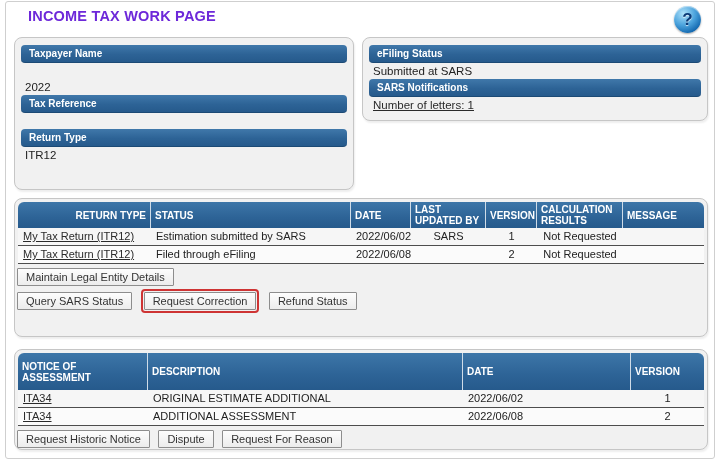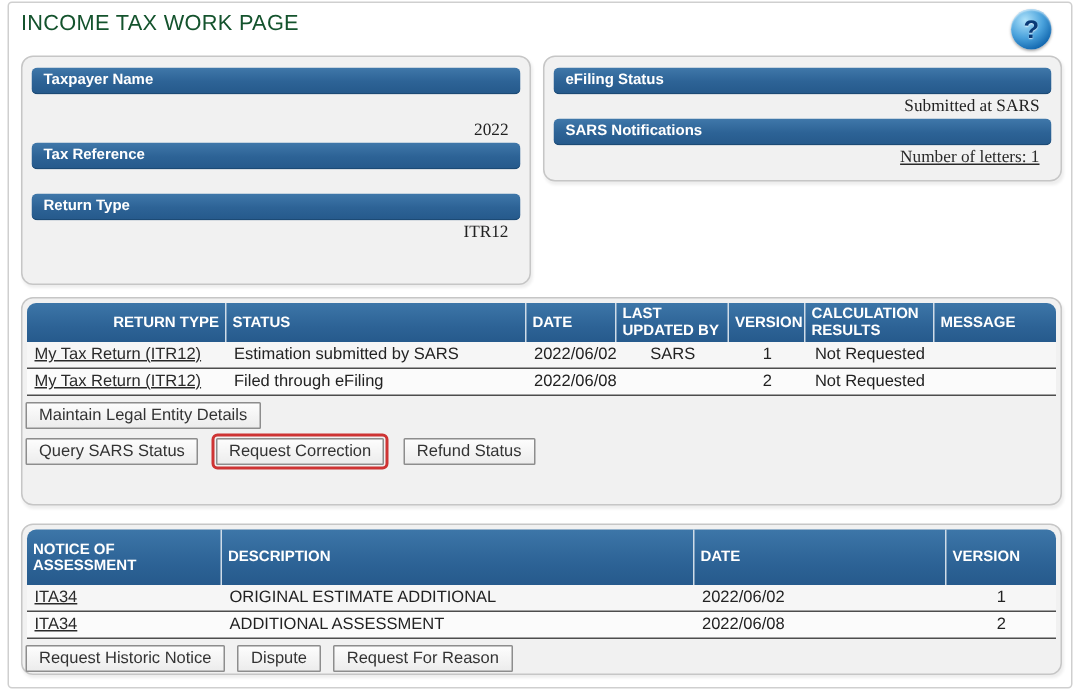--- a/index.html
+++ b/index.html
@@ -7,22 +7,22 @@
     width:720px;height:466px;position:relative;overflow:hidden;
     background:#ffffff;
     font-family:"Liberation Sans","DejaVu Sans",sans-serif;
     -webkit-font-smoothing:antialiased;
   }
   .page{
     position:absolute;left:5px;top:1px;width:708px;height:456px;
     background:#fff;border:1px solid #cfcfcf;border-radius:3px;
   }
   .page-title{
-    position:absolute;left:8px;top:6px;
-    font-size:14.5px;font-weight:normal;color:#14532d;letter-spacing:.2px;
+    position:absolute;left:22px;top:6px;
+    font-size:14.5px;font-weight:bold;color:#6d28d9;letter-spacing:.2px;
   }
   .help{
     position:absolute;left:668px;top:4px;width:27px;height:27px;border-radius:50%;
     background:radial-gradient(circle at 35% 28%, #aee2fa 0%, #4aa2dc 45%, #1166ae 78%, #0a4e8e 100%);
     color:#0a3a77;font-weight:bold;text-align:center;line-height:27px;font-size:17px;
     box-shadow:0 1px 2px rgba(0,0,0,.35), inset 0 1px 1px rgba(255,255,255,.55);
     text-shadow:0 1px 1px rgba(255,255,255,.75);
     cursor:pointer;
   }
   .panel{
@@ -31,23 +31,22 @@
   }
   
   .bar{
     height:17px;line-height:17px;margin:0 6px;
     background:linear-gradient(180deg,#4078aa 0%,#2d6396 55%,#265a8c 100%);
     border-radius:4px;border-bottom:1px solid #1c4a75;
     color:#fff;font-weight:bold;font-size:10px;padding:0 8px;
     white-space:nowrap;overflow:hidden;
   }
   .val{
-    height:16px;line-height:16px;text-align:right;font-size:11.5px;color:#222;
+    height:16px;line-height:16px;text-align:left;font-size:11.5px;color:#222;
     padding:0 14px 0 10px;
-    font-family:Liberation Serif, serif;
   }
   .val .lnk{font-size:11.5px;}
   .lnk{text-decoration:underline;color:#2a2a2a;cursor:pointer;}
   
   .thead{
     display:flex;margin:0 3px;
     background:linear-gradient(180deg,#3d76a8 0%,#2d6396 60%,#265a8c 100%);
     border-radius:6px 6px 0 0;color:#fff;font-weight:bold;font-size:10px;
   }
   .th{

